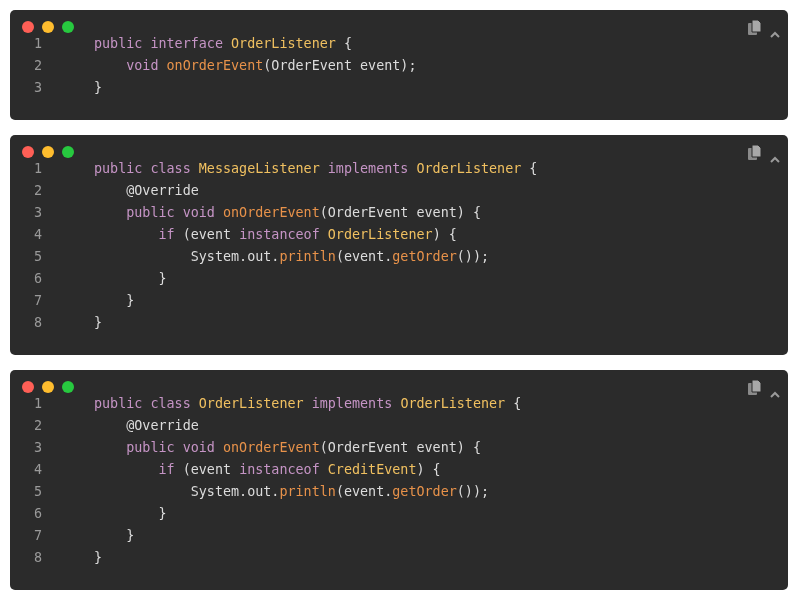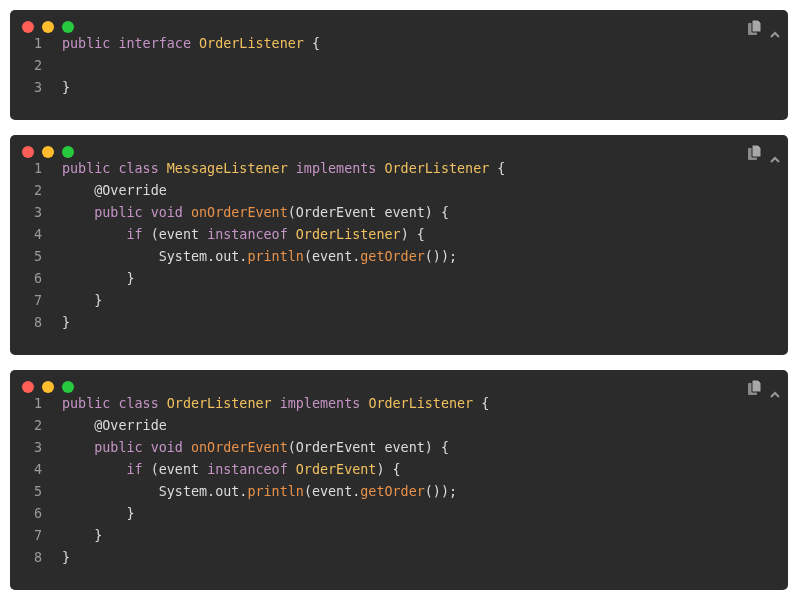--- a/index.html
+++ b/index.html
@@ -50,21 +50,21 @@
       white-space: pre;
     }
     .ln {
       width: 32px;
       text-align: right;
       color: #9a9a9a;
       padding-right: 20px;
       box-sizing: content-box;
       flex: none;
     }
-    .src { color: #dcdcdc; }
+    .src { color: #dcdcdc; margin-left: 32px; }
     .kw { color: #c594c5; }
     .ty { color: #f0c060; }
     .fn { color: #e8924a; }
     .plain { color: #dcdcdc; }
   </style>
 </head>
 <body>
 
 <div class="code-block" style="top:10px;height:110px;">
   <div class="dots">
@@ -80,21 +80,21 @@
         </svg>
     </span>
     <span class="collapse-icon">
       <svg width="10" height="8" viewBox="0 0 10 8">
           <path d="M1 6 L5 2 L9 6" stroke="#9a9a9a" stroke-width="2" fill="none"></path>
         </svg>
     </span>
   </div>
   <div class="code">
       <div class="line"><span class="ln">1</span><span class="src"><span class="kw">public </span><span class="kw">interface </span><span class="ty">OrderListener</span><span class="plain"> {</span></span></div>
-      <div class="line"><span class="ln">2</span></div>
+      <div class="line"><span class="ln">2</span><span class="src"><span class="plain">    </span><span class="kw">void </span><span class="fn">onOrderEvent</span><span class="plain">(OrderEvent event);</span></span></div>
       <div class="line"><span class="ln">3</span><span class="src"><span class="plain">}</span></span></div>
     </div>
 </div>
 
 <div class="code-block" style="top:135px;height:220px;">
   <div class="dots">
     <span class="dot red"></span>
     <span class="dot yellow"></span>
     <span class="dot green"></span>
   </div>
@@ -139,19 +139,19 @@
     <span class="collapse-icon">
       <svg width="10" height="8" viewBox="0 0 10 8">
           <path d="M1 6 L5 2 L9 6" stroke="#9a9a9a" stroke-width="2" fill="none"></path>
         </svg>
     </span>
   </div>
   <div class="code">
       <div class="line"><span class="ln">1</span><span class="src"><span class="kw">public </span><span class="kw">class </span><span class="ty">OrderListener </span><span class="kw">implements </span><span class="ty">OrderListener</span><span class="plain"> {</span></span></div>
       <div class="line"><span class="ln">2</span><span class="src"><span class="plain">    @Override</span></span></div>
       <div class="line"><span class="ln">3</span><span class="src"><span class="plain">    </span><span class="kw">public </span><span class="kw">void </span><span class="fn">onOrderEvent</span><span class="plain">(OrderEvent event) {</span></span></div>
-      <div class="line"><span class="ln">4</span><span class="src"><span class="plain">        </span><span class="kw">if </span><span class="plain">(event </span><span class="kw">instanceof </span><span class="ty">OrderEvent</span><span class="plain">) {</span></span></div>
+      <div class="line"><span class="ln">4</span><span class="src"><span class="plain">        </span><span class="kw">if </span><span class="plain">(event </span><span class="kw">instanceof </span><span class="ty">CreditEvent</span><span class="plain">) {</span></span></div>
       <div class="line"><span class="ln">5</span><span class="src"><span class="plain">            System.out.</span><span class="fn">println</span><span class="plain">(event.</span><span class="fn">getOrder</span><span class="plain">());</span></span></div>
       <div class="line"><span class="ln">6</span><span class="src"><span class="plain">        }</span></span></div>
       <div class="line"><span class="ln">7</span><span class="src"><span class="plain">    }</span></span></div>
       <div class="line"><span class="ln">8</span><span class="src"><span class="plain">}</span></span></div>
     </div>
 </div>
 
 </body></html>

